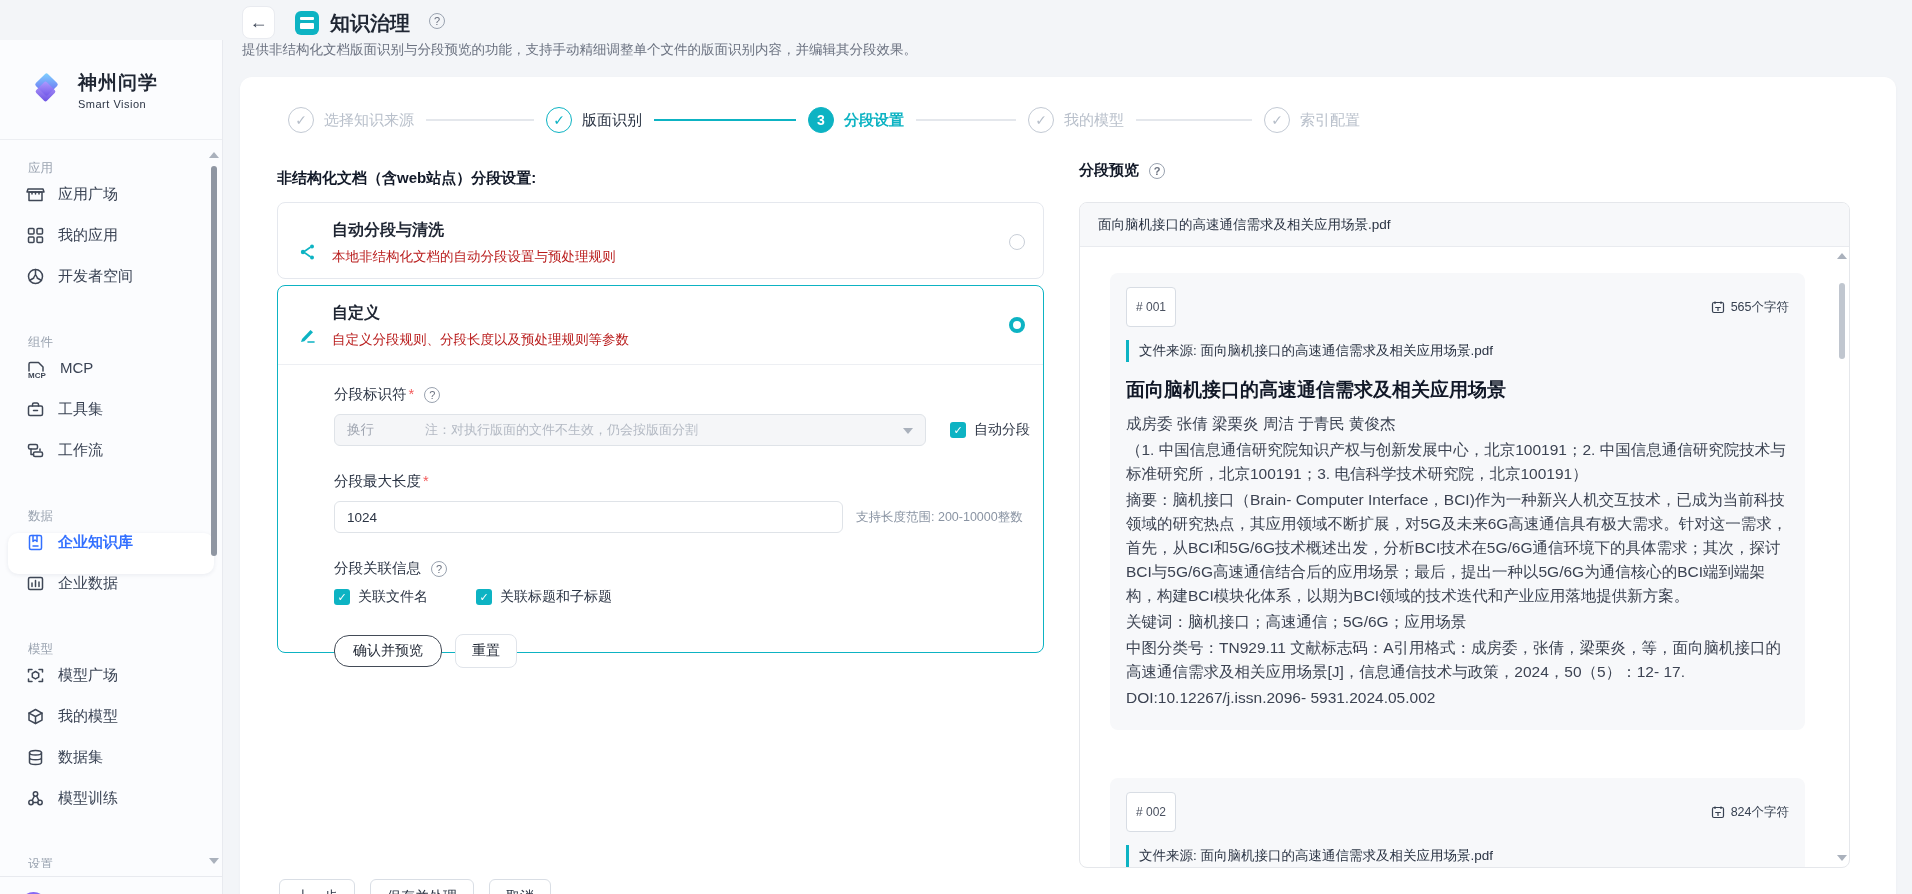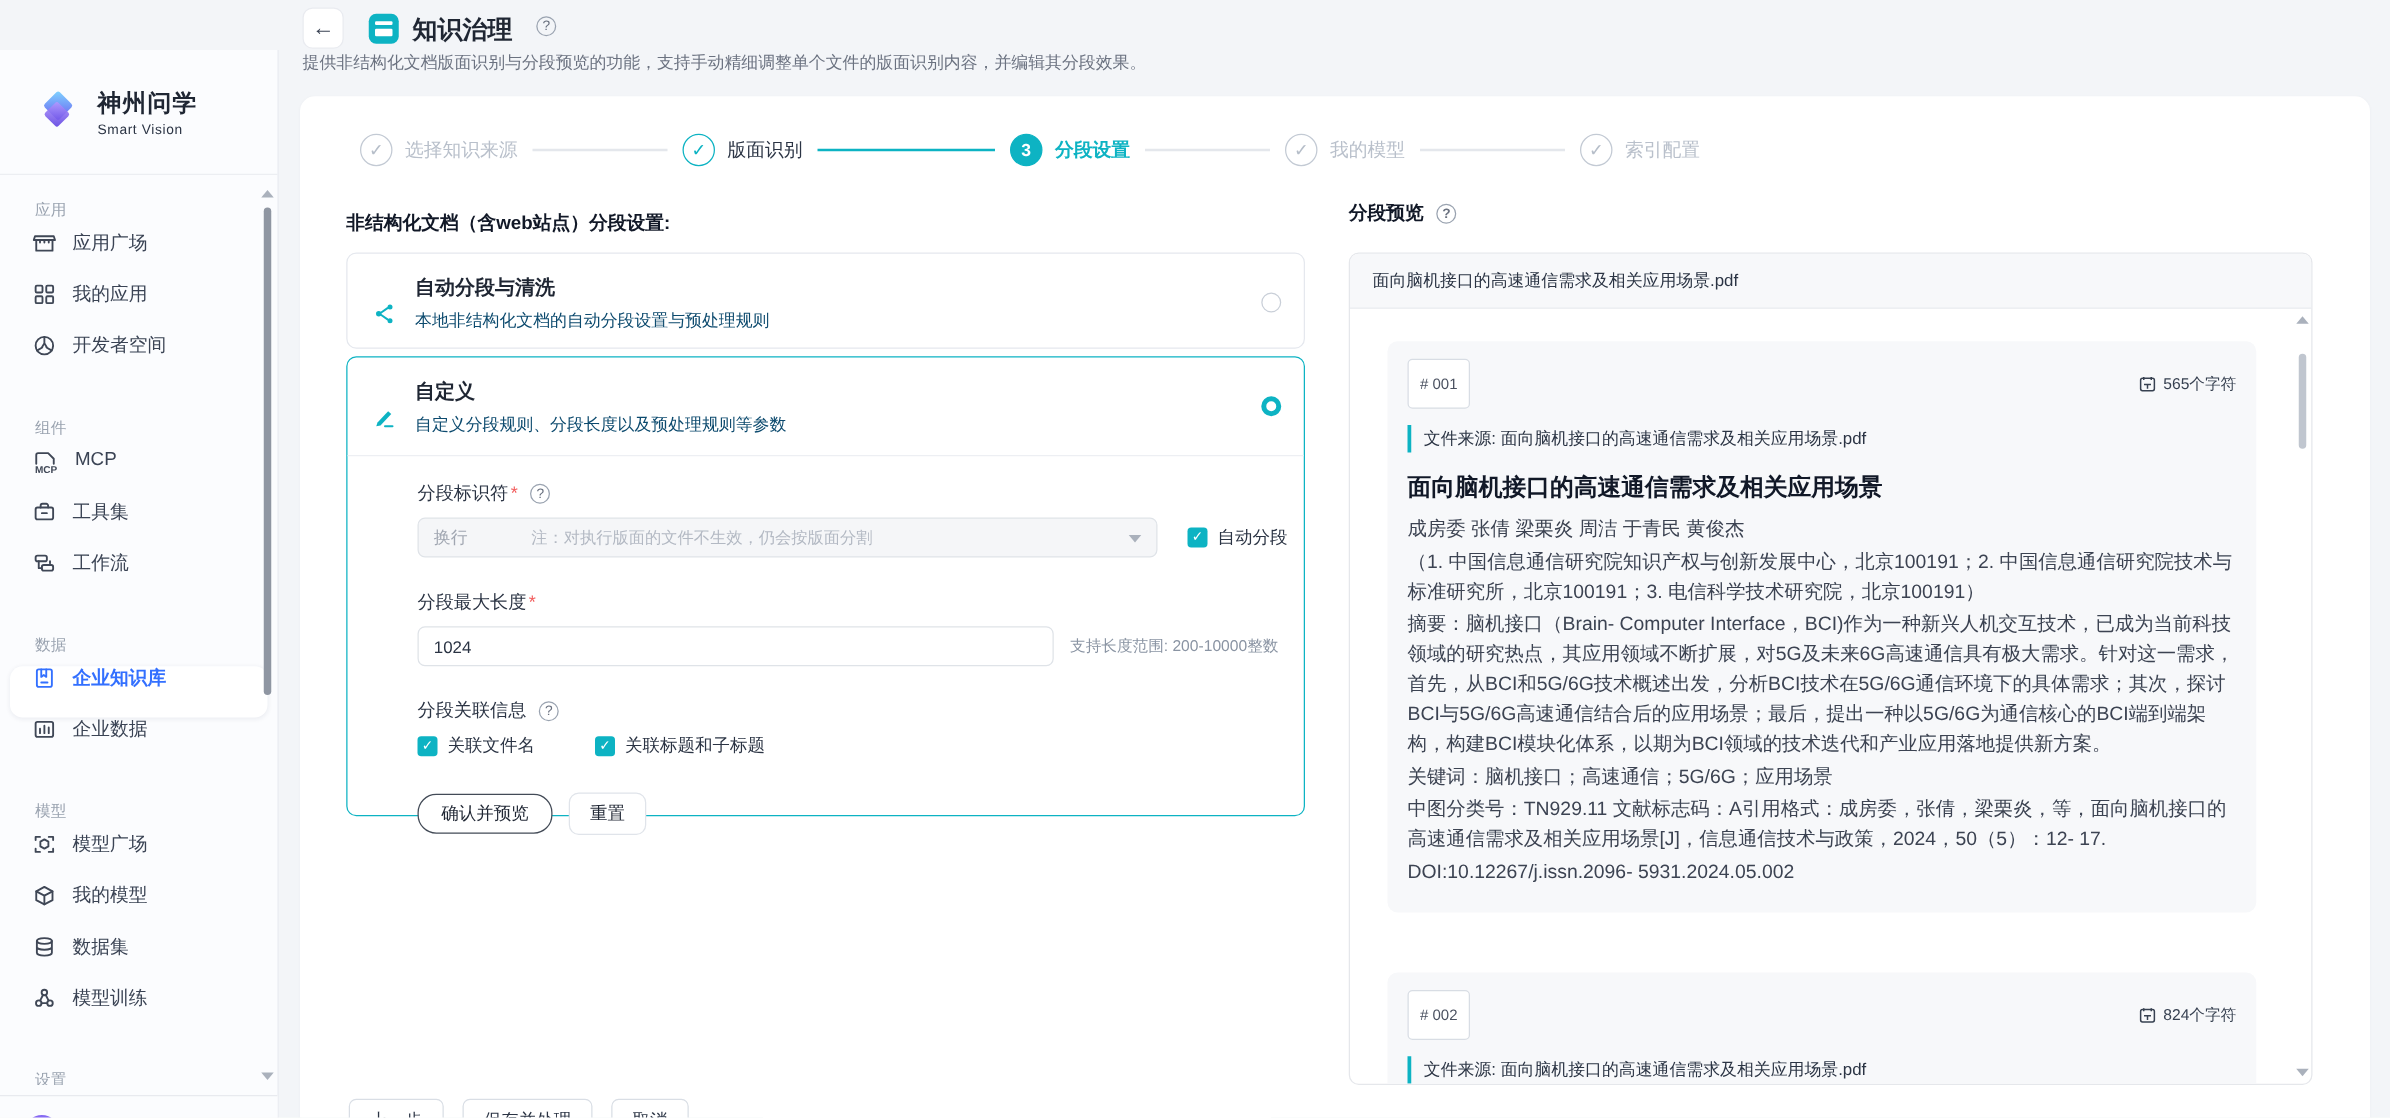--- a/index.html
+++ b/index.html
@@ -65,21 +65,21 @@
   .step.current .step-lbl { color:#0db3c3; font-weight:bold; }
   .conn { height:2px; background:#e4e7ec; margin:0 12px; }
   .conn.teal { background:#0db3c3; }
 
   
   .sec-title { position:absolute; left:37px; top:92px; font-size:15px; font-weight:bold; color:#111827; }
   .opt { position:absolute; left:37px; width:767px; background:#fff; border:1px solid #e5e8ee; border-radius:8px; }
   .opt-head { display:flex; align-items:flex-end; padding:17px 20px 15px 20px; position:relative; cursor:pointer; }
   .opt-ic { width:34px; padding-top:8px; }
   .opt-tt { font-size:16px; font-weight:bold; color:#1f2633; }
-  .opt-ds { font-size:13.5px; color:#0c4a6e; margin-top:7px; }
+  .opt-ds { font-size:13.5px; color:#b91c1c; margin-top:7px; }
   .radio { position:absolute; right:18px; top:50%; margin-top:-8px; width:16px; height:16px;
     border-radius:50%; border:1.5px solid #c9cfd8; background:#fff; }
   .radio.checked { border:4.5px solid #0db3c3; }
   .opt1 { top:125px; height:77px; }
   .opt2 { top:208px; height:368px; border:1.5px solid #0db3c3; }
   .opt2 .opt-head { border-bottom:1px solid #edeff3; }
   .opt-body { padding:20px 0 0 56px; }
   .f-label { font-size:14.5px; color:#2b3444; margin-bottom:10px; }
   .req { color:#f25a5a; margin-left:2px; }
   .row { display:flex; align-items:center; }

